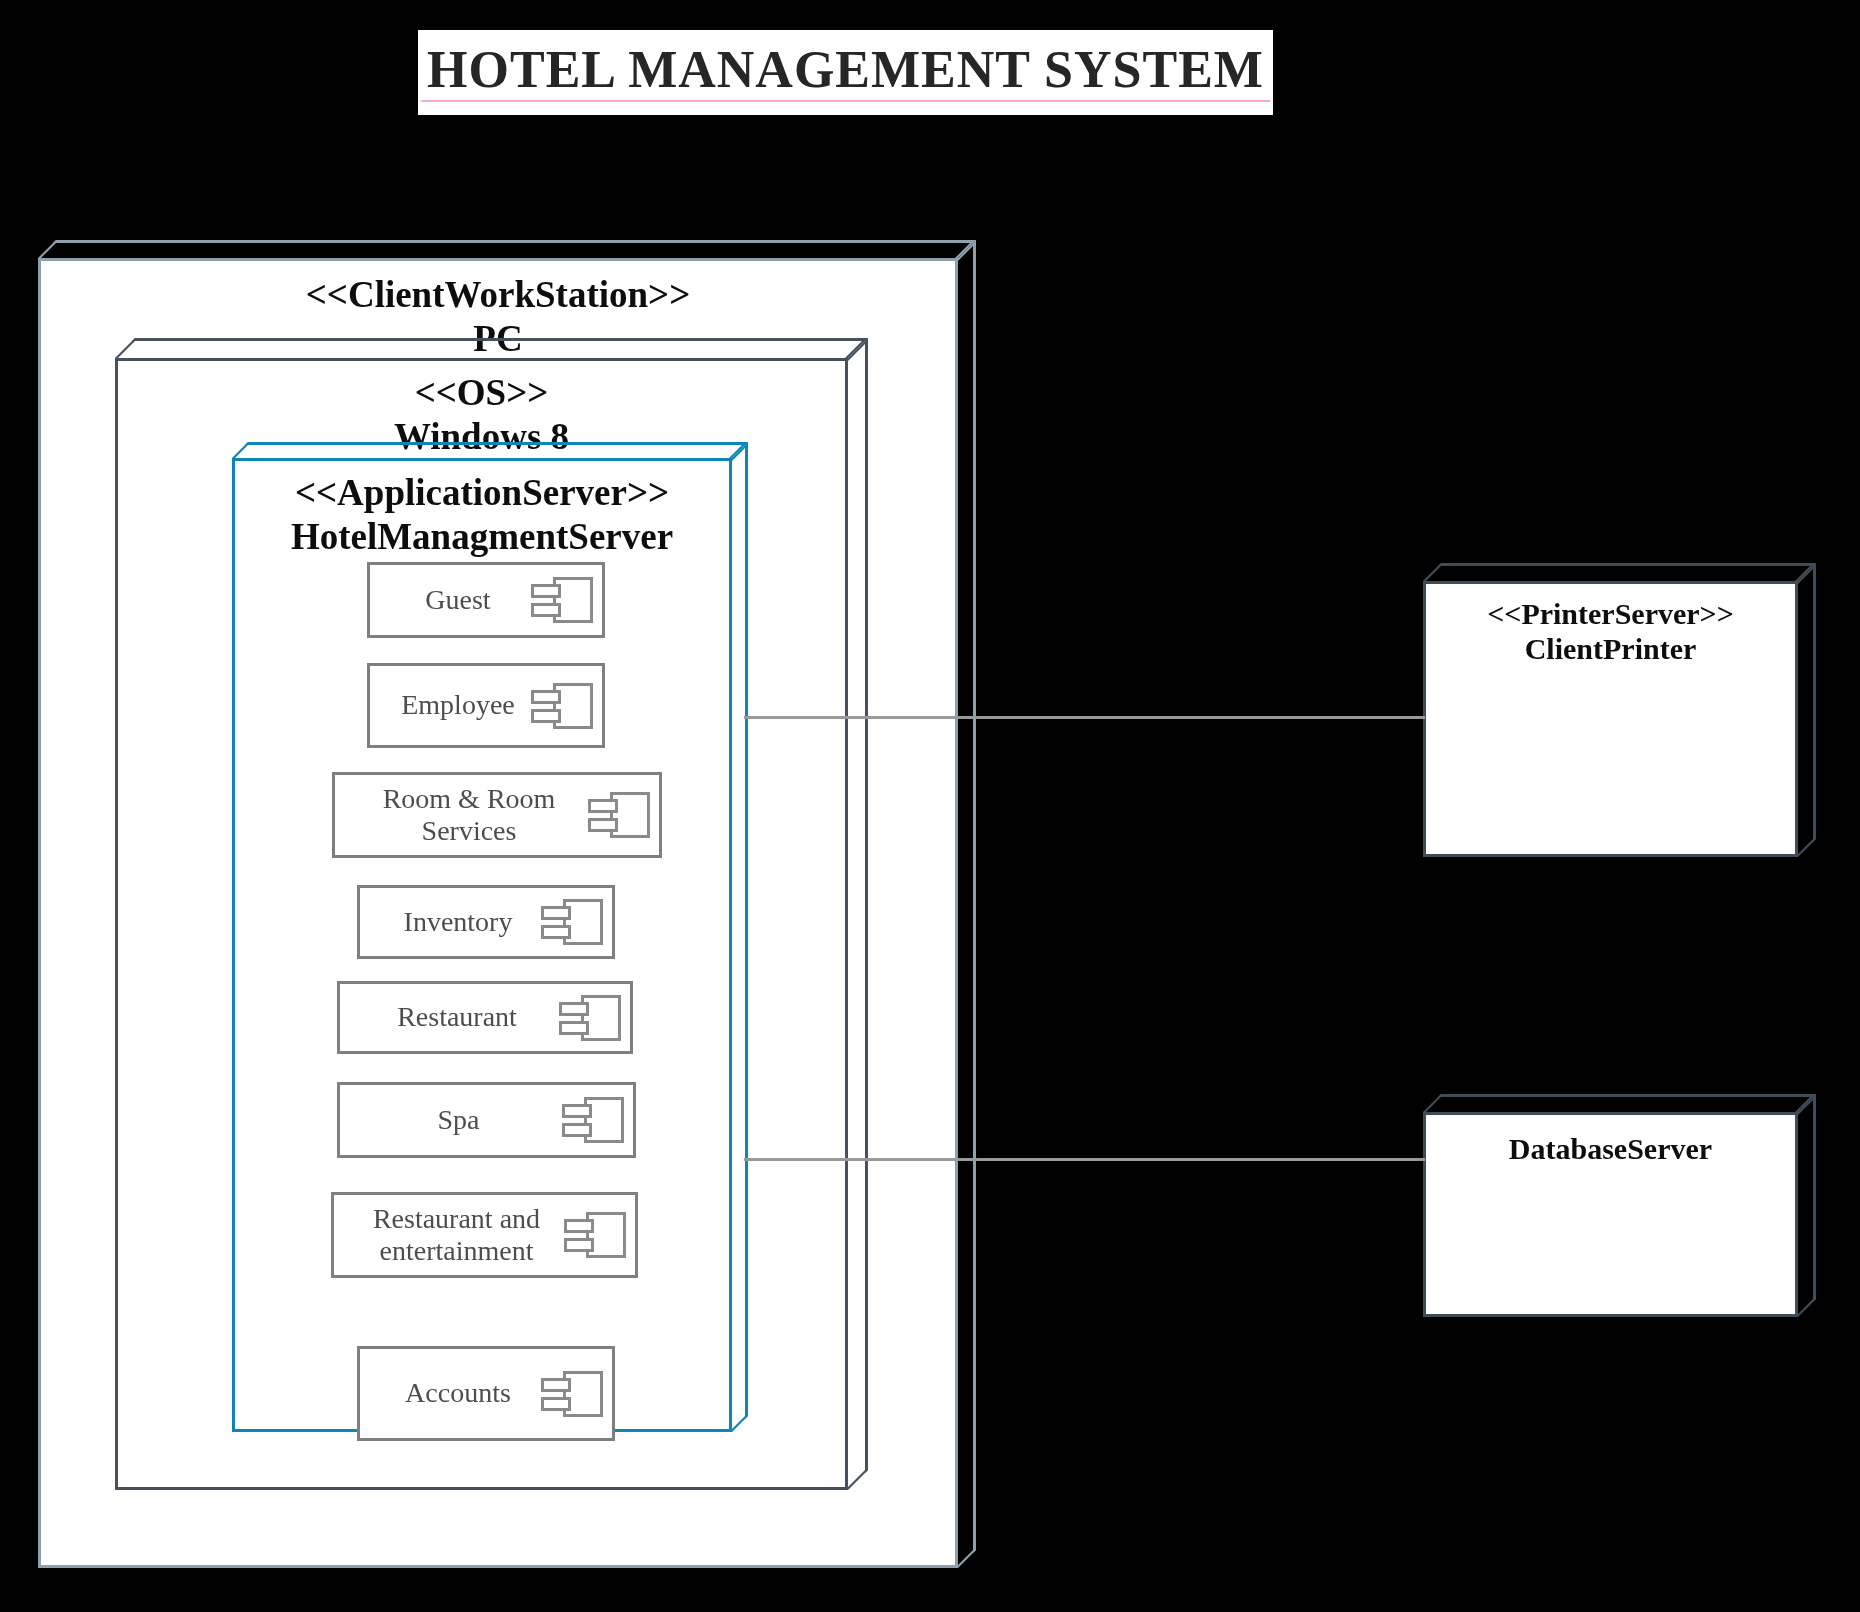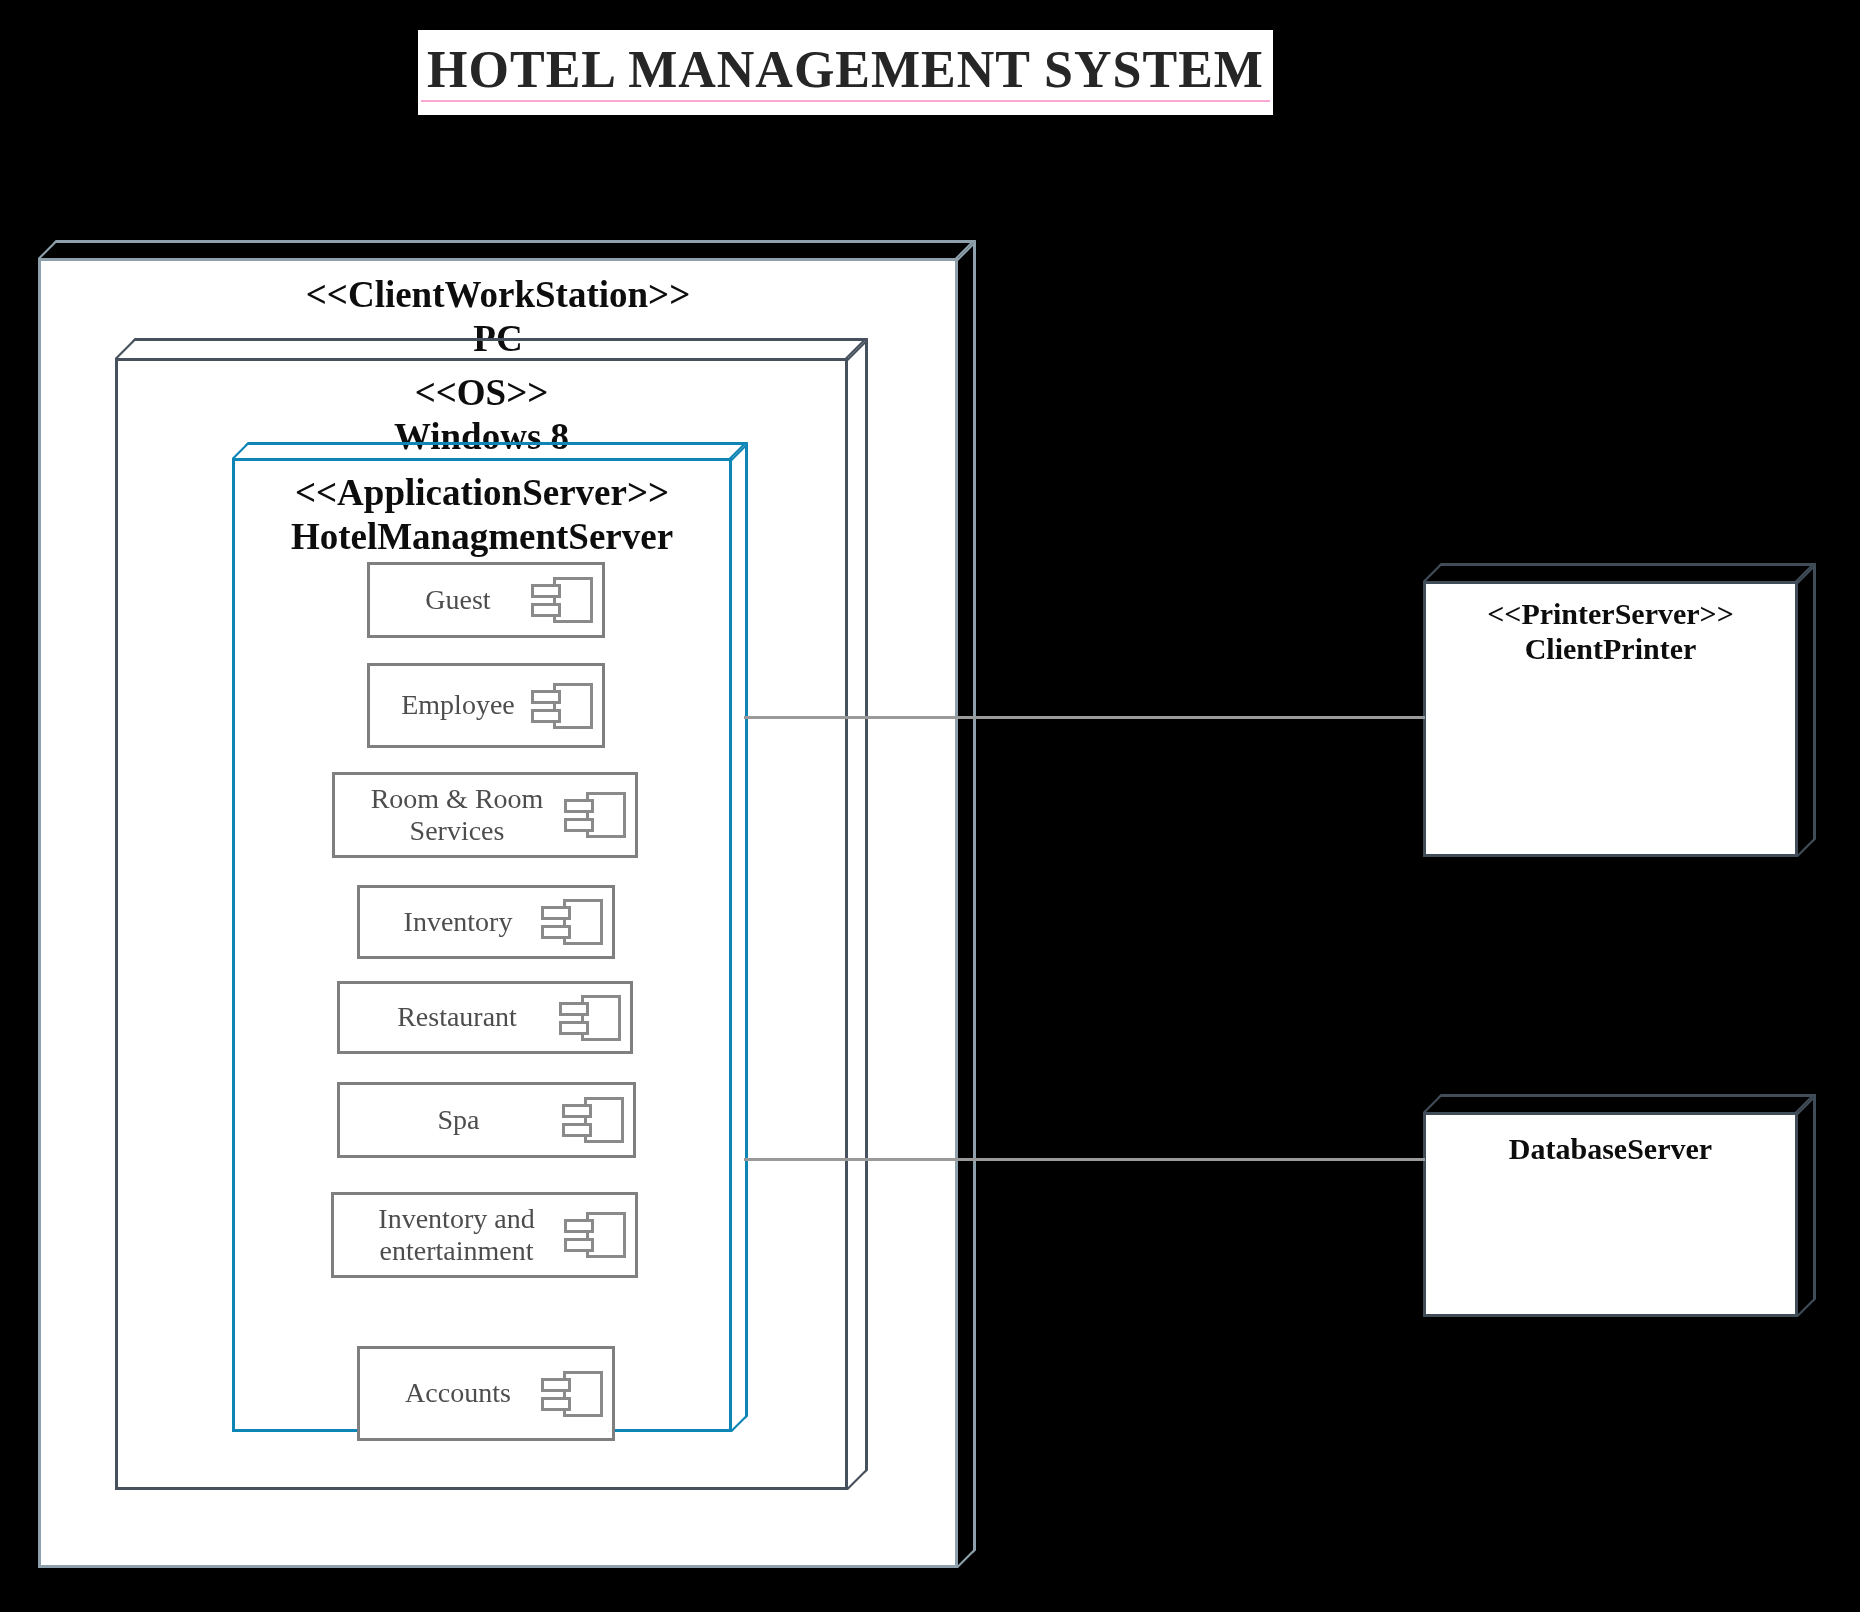--- a/index.html
+++ b/index.html
@@ -73,21 +73,21 @@
   }
   .comp-icon .icon-tab{
     position:absolute;left:0;width:30px;height:14px;
     border:3px solid #8a8a8a;background:#ffffff;
   }
   .comp-icon .tab1{top:7px;}
   .comp-icon .tab2{top:26px;}
 
   .c1{left:367px;top:562px;width:238px;height:76px;}
   .c2{left:367px;top:663px;width:238px;height:85px;}
-  .c3{left:332px;top:772px;width:306px;height:86px;}
+  .c3{left:332px;top:772px;width:330px;height:86px;}
   .c4{left:357px;top:885px;width:258px;height:74px;}
   .c5{left:337px;top:981px;width:296px;height:73px;}
   .c6{left:337px;top:1082px;width:299px;height:76px;}
   .c7{left:331px;top:1192px;width:307px;height:86px;}
   .c8{left:357px;top:1303px;width:258px;height:95px;margin-top:43px;}
 
   
   .connector{position:absolute;height:3px;background:#9a9a9a;z-index:40;}
   .conn1{left:744px;top:716px;width:681px;}
   .conn2{left:744px;top:1158px;width:681px;}
@@ -182,21 +182,21 @@
   <div class="comp c6">
     <div class="label-wrap">Spa</div>
     <div class="comp-icon">
       <div class="icon-body"></div>
       <div class="icon-tab tab1"></div>
       <div class="icon-tab tab2"></div>
     </div>
   </div>
 
   <div class="comp c7">
-    <div class="label-wrap">Inventory and entertainment</div>
+    <div class="label-wrap">Restaurant and entertainment</div>
     <div class="comp-icon">
       <div class="icon-body"></div>
       <div class="icon-tab tab1"></div>
       <div class="icon-tab tab2"></div>
     </div>
   </div>
 
   <div class="comp c8">
     <div class="label-wrap">Accounts</div>
     <div class="comp-icon">

